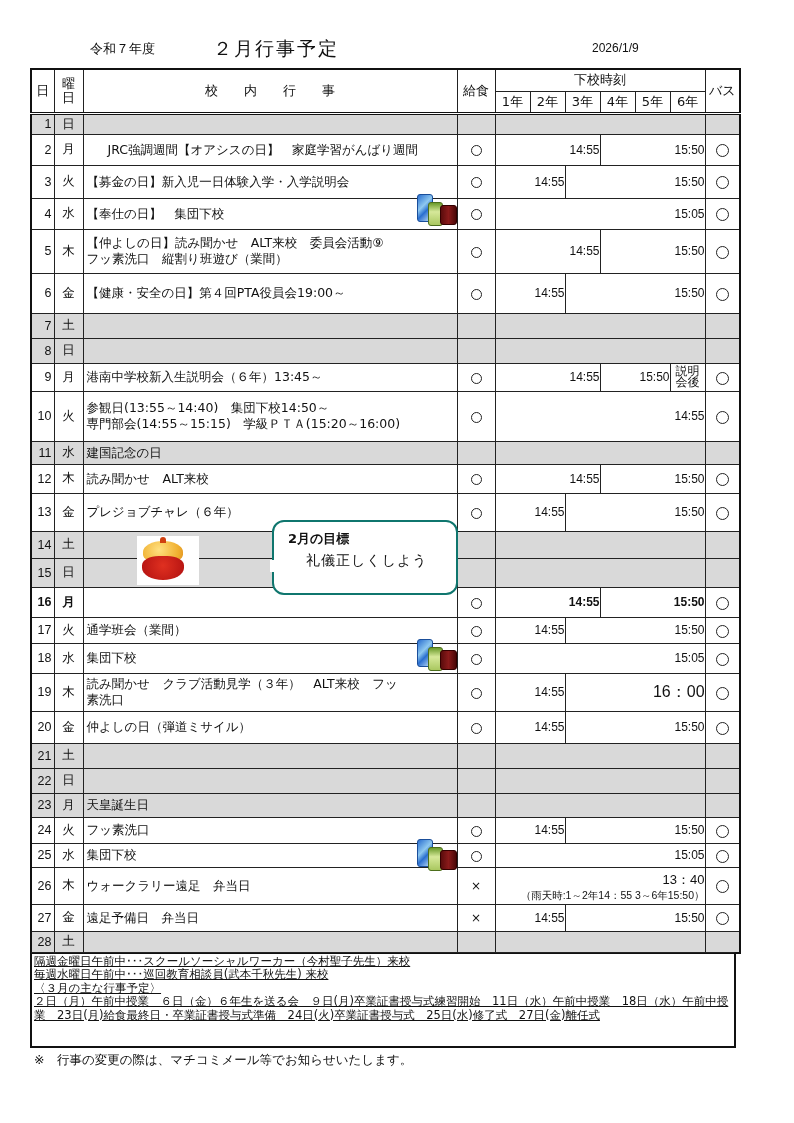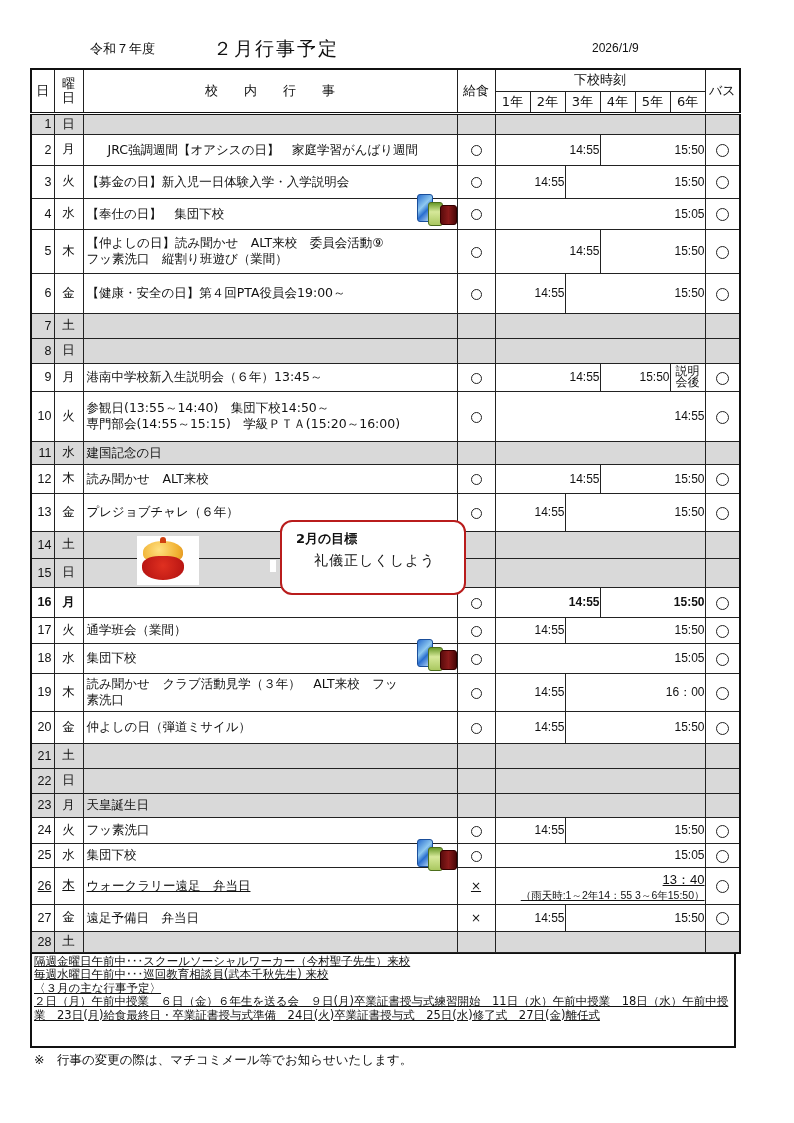--- a/index.html
+++ b/index.html
@@ -40,22 +40,22 @@
   .can { position:absolute; border-radius:3px; }
   .can.blue { left:0; top:0; width:14px; height:26px; background:linear-gradient(135deg,#2a6fd0 0%,#8ec8f0 40%,#2a6fd0 60%,#cfe8fa 100%); border:1px solid #1a4e9a; }
   .can.green { left:11px; top:8px; width:13px; height:22px; background:linear-gradient(180deg,#6a9a2a,#d6e89a 40%,#aac860); border:1px solid #4c6e1c; }
   .can.red { left:23px; top:11px; width:15px; height:18px; background:linear-gradient(90deg,#5a0c0c,#8a1a1a 50%,#4a0808); border:1px solid #300; }
 
   .ogre { position:absolute; left:137px; top:536px; width:62px; height:49px; background:#ffffff; }
   .ogre .hair { position:absolute; left:6px; top:5px; width:40px; height:22px; border-radius:50% 50% 40% 40%; background:radial-gradient(circle at 40% 40%,#ffe080,#f0b030 70%,#e09020); }
   .ogre .horn { position:absolute; left:23px; top:1px; width:6px; height:6px; background:#d04010; border-radius:50% 50% 0 0; }
   .ogre .face { position:absolute; left:5px; top:20px; width:42px; height:24px; border-radius:40% 40% 50% 50%; background:radial-gradient(circle at 50% 40%,#e03020,#b01010); }
 
-  .bubble { position:absolute; left:280px; top:520px; width:186px; height:75px;
-    border:2px solid #b91c1c; border-radius:12px; background:#fff; box-sizing:border-box; }
+  .bubble { position:absolute; left:272px; top:520px; width:186px; height:75px;
+    border:2px solid #0f766e; border-radius:12px; background:#fff; box-sizing:border-box; }
   .bubble-tail { position:absolute; left:240px; top:549px; width:0; height:0; }
   .bubble .b-title { position:absolute; left:14px; top:8px; font-weight:bold; font-size:13px; }
   .bubble .b-text { position:absolute; left:32px; top:30px; font-size:14px; letter-spacing:1px; }
 </style>
 </head>
 <body>
 
 <div class="title-bar">
   <span class="t-era">令和７年度</span>
   <span class="t-main">２月行事予定</span>
@@ -292,21 +292,21 @@
       </tr>
       <tr style="height: 38px;">
         <td class="c-day">19</td>
         <td class="c-dow">木</td>
         <td class="c-ev">
           <span style="display: block;">読み聞かせ　クラブ活動見学（３年）　ALT来校　フッ</span>
           <span style="display: block;">素洗口</span>
         </td>
         <td class="c-lunch"><span class="circle sm"></span></td>
         <td class="c-g" colspan="2"><span style="display: inline; font-size: 12px;">14:55</span></td>
-        <td class="c-g" colspan="4"><span style="display: inline; font-size: 12px;">16：00</span></td>
+        <td class="c-g" colspan="4"><span style="display: inline; font-size: 16px;">16：00</span></td>
         <td class="c-bus thick-r"><span class="circle"></span></td>
       </tr>
       <tr style="height: 32px;">
         <td class="c-day">20</td>
         <td class="c-dow">金</td>
         <td class="c-ev">
           <span style="display: block;">仲よしの日（弾道ミサイル）</span>
         </td>
         <td class="c-lunch"><span class="circle sm"></span></td>
         <td class="c-g" colspan="2"><span style="display: inline; font-size: 12px;">14:55</span></td>
@@ -358,21 +358,21 @@
           <div class="cans" style="right: -2px; top: -5px;">
             <div class="can blue"></div>
             <div class="can green"></div>
             <div class="can red"></div>
           </div>
         </td>
         <td class="c-lunch"><span class="circle sm"></span></td>
         <td class="c-g" colspan="6"><span style="display: inline; font-size: 12px;">15:05</span></td>
         <td class="c-bus thick-r"><span class="circle"></span></td>
       </tr>
-      <tr style="height: 37px; text-decoration: underline;">
+      <tr style="height: 37px;">
         <td class="c-day">26</td>
         <td class="c-dow">木</td>
         <td class="c-ev">
           <span style="display: block;">ウォークラリー遠足　弁当日</span>
         </td>
         <td class="c-lunch"><span class="cross">×</span></td>
         <td class="c-g" colspan="6">
           <span style="display: block; font-size: 13px;">13：40</span>
           <span class="rain">（雨天時:1～2年14：55 3～6年15:50）</span>
         </td>

